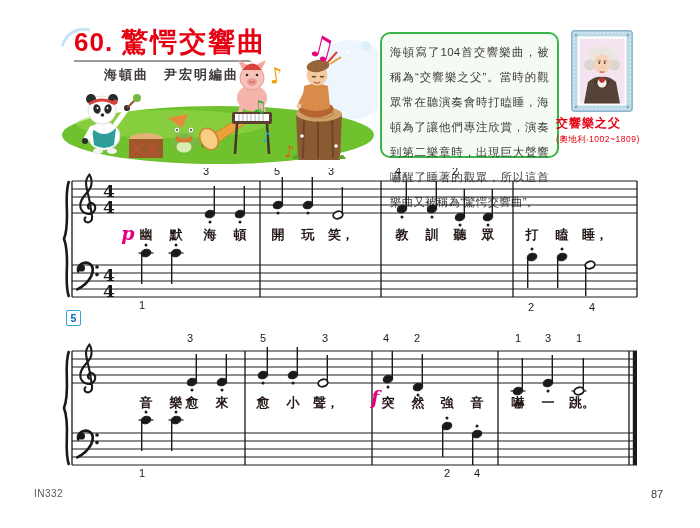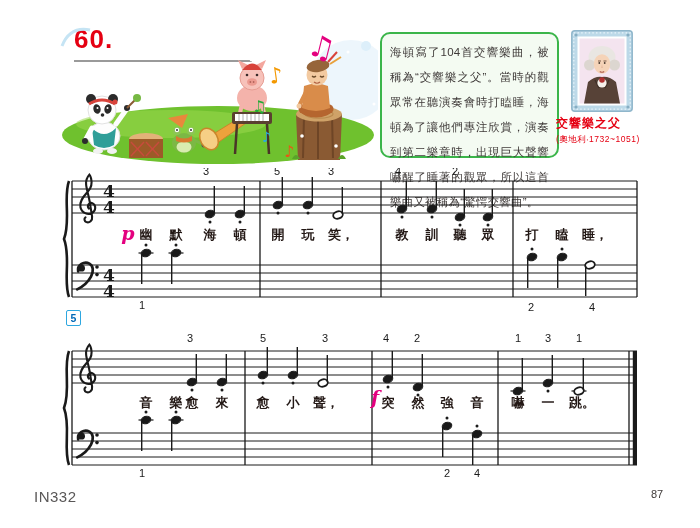--- a/index.html
+++ b/index.html
@@ -17,32 +17,34 @@
   .portrait-block{position:absolute;left:556px;top:30px;width:92px;text-align:left;}
   .portrait-block svg{display:block;margin:0 auto;}
   .p-title{font-size:12px;font-weight:bold;color:#e50012;margin-top:3px;letter-spacing:1px;}
   .p-name{font-size:13px;color:#3f3a39;font-weight:bold;letter-spacing:4px;margin-top:1px;}
   .p-years{font-size:8.5px;color:#e50012;margin-top:1px;letter-spacing:0.5px;}
   .system{position:absolute;left:62px;}
   #sys1{top:168px;}
   #sys2{top:330px;}
   .rehearsal{position:absolute;left:66px;top:310px;width:13px;height:14px;border:1.5px solid #2ea7e0;
              border-radius:2px;color:#0068b7;font-size:10.5px;font-weight:bold;text-align:center;line-height:14px;background:#fff;}
-  .footer-left{position:absolute;left:34px;top:488px;font-size:15px;color:#595757;letter-spacing:0.5px;}
+  .footer-left{position:absolute;left:34px;top:488px;font-size:10px;color:#595757;letter-spacing:0.5px;}
   .footer-right{position:absolute;left:651px;top:488px;font-size:11px;color:#3f3a39;}
 </style>
 </head>
 <body>
 
 <div class="page">
 
   <div class="title-row">
     <span class="title-num">60.</span>
+    <span class="title-text">驚愕交響曲</span>
   </div>
   <div class="title-underline"></div>
+  <div class="subtitle">海頓曲　尹宏明編曲</div>
 
   <svg class="illus" width="322" height="152" viewBox="0 0 322 152">
     <path d="M6 34 Q14 14 34 18" stroke="#c5e4f4" stroke-width="3" fill="none"></path>
     <circle cx="295" cy="68" r="40" fill="#e8f4fb" opacity="0.8"></circle>
     <circle cx="310" cy="34" r="5" fill="#ddeffa"></circle>
     <circle cx="292" cy="40" r="1.5" fill="#ffffff"></circle>
     <circle cx="318" cy="92" r="1.5" fill="#ffffff"></circle>
     <ellipse cx="162" cy="123" rx="156" ry="29" fill="#6fc12e"></ellipse>
     <ellipse cx="115" cy="112" rx="95" ry="14" fill="#9ad94e" opacity="0.55"></ellipse>
 
@@ -164,21 +166,21 @@
       <circle cx="28.3" cy="33" r="0.9" fill="#4a3a30"></circle>
         <circle cx="33.7" cy="33" r="0.9" fill="#4a3a30"></circle>
       <path d="M31 34 l0.6 4 h-1.2 z" fill="#dfb095"></path>
       <path d="M28.8 41.5 q2.2 1.6 4.4 0" stroke="#b06050" stroke-width="1.1" fill="none"></path>
       <path d="M13 73.5 L17 52 Q24 46 31 47 Q38 46 45 52 L49 73.5 Z" fill="#574237"></path>
       <path d="M24 50 L28 58 M38 50 L34 58" stroke="#3e2f26" stroke-width="1.3"></path>
       <circle cx="31" cy="53" r="4.6" fill="#f5f0ea"></circle>
       <circle cx="31" cy="50" r="2.8" fill="#b03030"></circle>
     </svg>
     <div class="p-title">交響樂之父</div>
-    <div class="p-years">(奧地利‧1732~1051)</div>
+    <div class="p-years">(奧地利‧1002~1809)</div>
   </div>
 
   <svg id="sys1" class="system" width="580" height="152" viewBox="0 0 580 152">
       <line x1="10" y1="13" x2="575" y2="13" stroke="#1a1a1a" stroke-width="1"></line>
       <line x1="10" y1="97" x2="575" y2="97" stroke="#1a1a1a" stroke-width="1"></line>
       <line x1="10" y1="21" x2="575" y2="21" stroke="#1a1a1a" stroke-width="1"></line>
       <line x1="10" y1="105" x2="575" y2="105" stroke="#1a1a1a" stroke-width="1"></line>
       <line x1="10" y1="29" x2="575" y2="29" stroke="#1a1a1a" stroke-width="1"></line>
       <line x1="10" y1="113" x2="575" y2="113" stroke="#1a1a1a" stroke-width="1"></line>
       <line x1="10" y1="37" x2="575" y2="37" stroke="#1a1a1a" stroke-width="1"></line>

